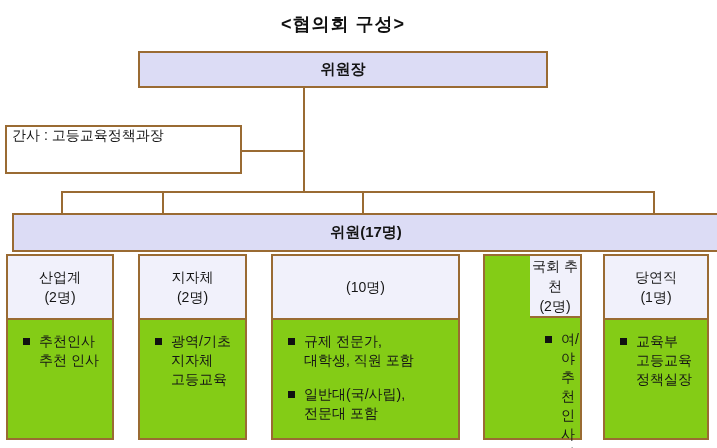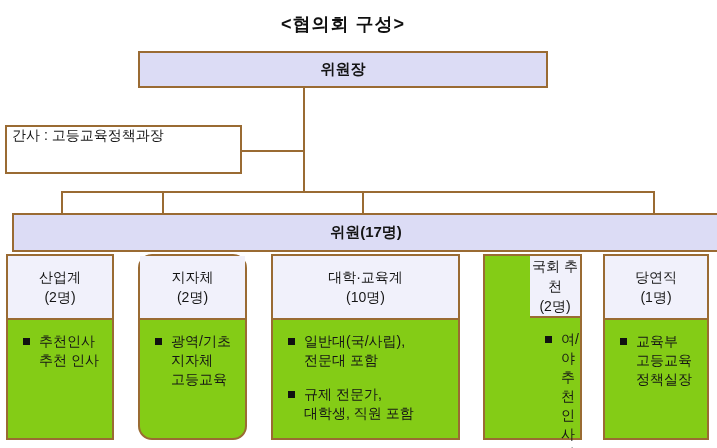--- a/index.html
+++ b/index.html
@@ -115,50 +115,49 @@
     </div>
     <div class="col-body">
       <div class="bullet">
         <span class="sq"></span>
         <span class="bullet-text">추천인사
 추천 인사</span>
       </div>
     </div>
   </div>
 
-  <div class="box column" style="left:138px;width:109px;border-radius:14px;">
+  <div class="box column" style="left:138px;width:109px;">
     <div class="col-header">
       <span>지자체</span>
       <span>(2명)</span>
     </div>
     <div class="col-body">
       <div class="bullet">
         <span class="sq"></span>
         <span class="bullet-text">광역/기초
 지자체
 고등교육</span>
       </div>
     </div>
   </div>
 
   <div class="box column" style="left:271px;width:189px;">
     <div class="col-header">
-      <span>대학·교육계</span>
       <span>(10명)</span>
     </div>
     <div class="col-body">
       <div class="bullet">
         <span class="sq"></span>
-        <span class="bullet-text">일반대(국/사립),
-전문대 포함</span>
+        <span class="bullet-text">규제 전문가,
+대학생, 직원 포함</span>
       </div>
       <div class="bullet">
         <span class="sq"></span>
-        <span class="bullet-text">규제 전문가,
-대학생, 직원 포함</span>
+        <span class="bullet-text">일반대(국/사립),
+전문대 포함</span>
       </div>
     </div>
   </div>
 
   <div class="box column" style="left:483px;width:99px;padding-left:45px;">
     <div class="col-header">
       <span>국회 추천</span>
       <span>(2명)</span>
     </div>
     <div class="col-body">

